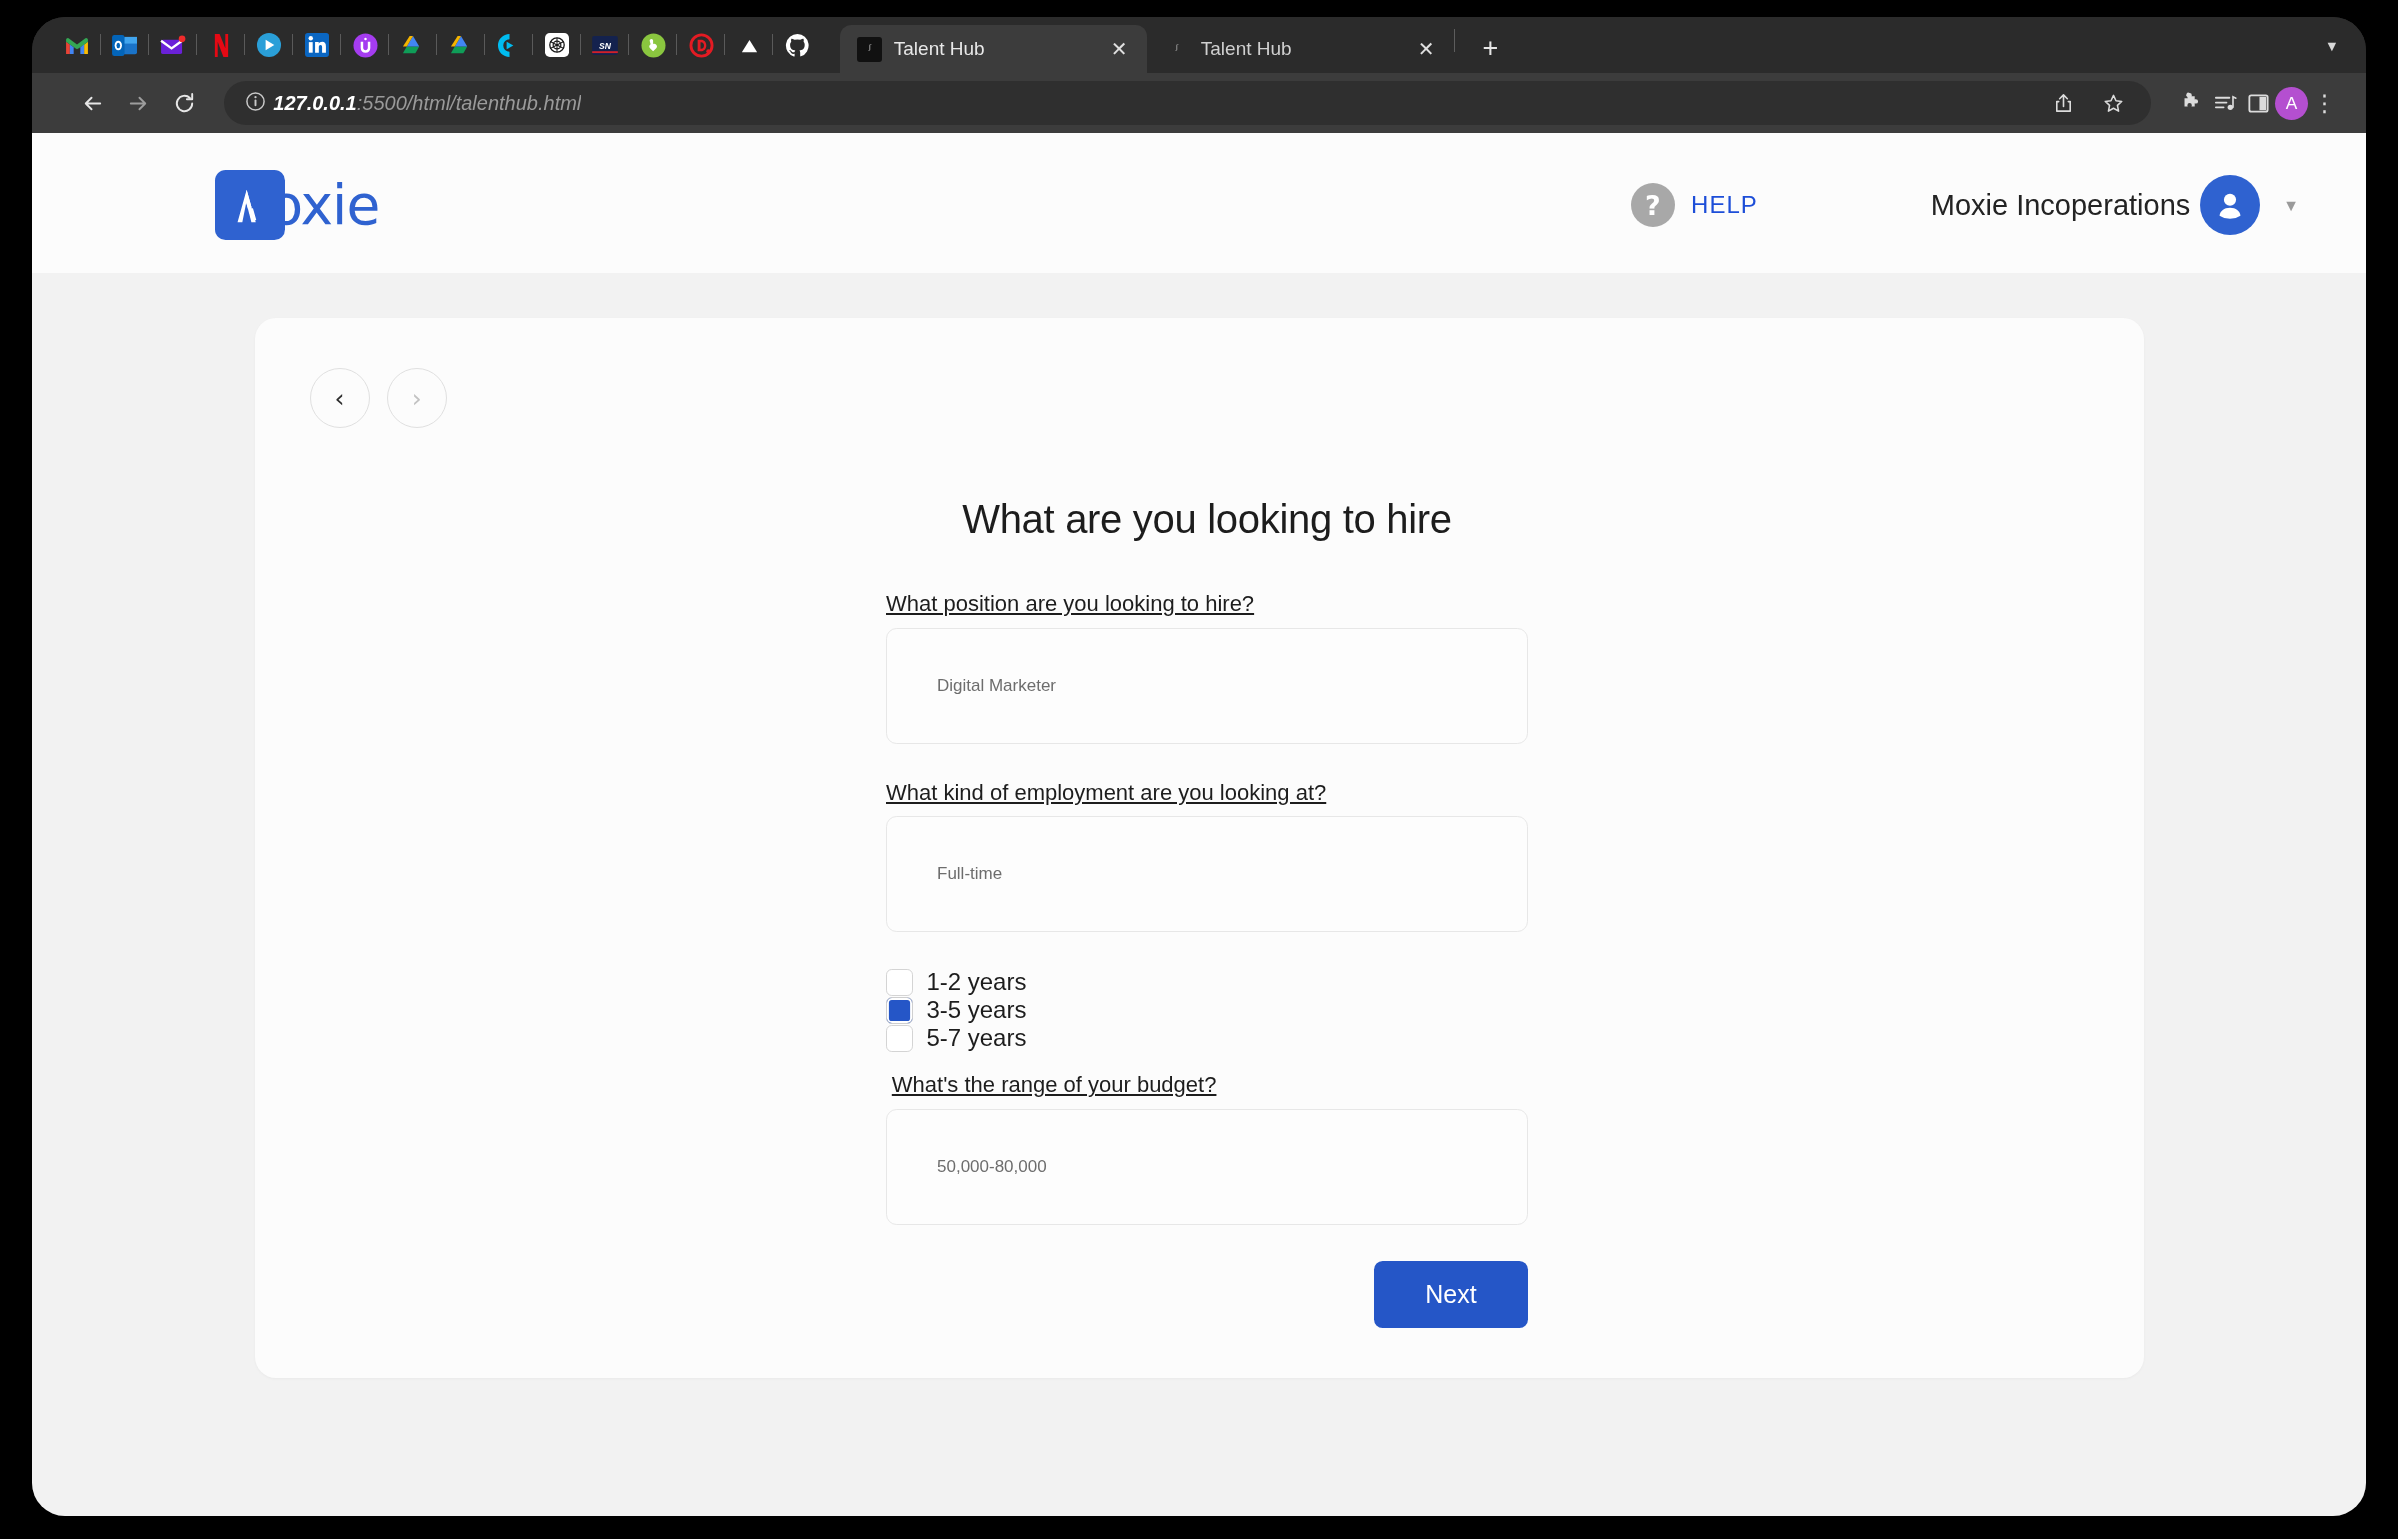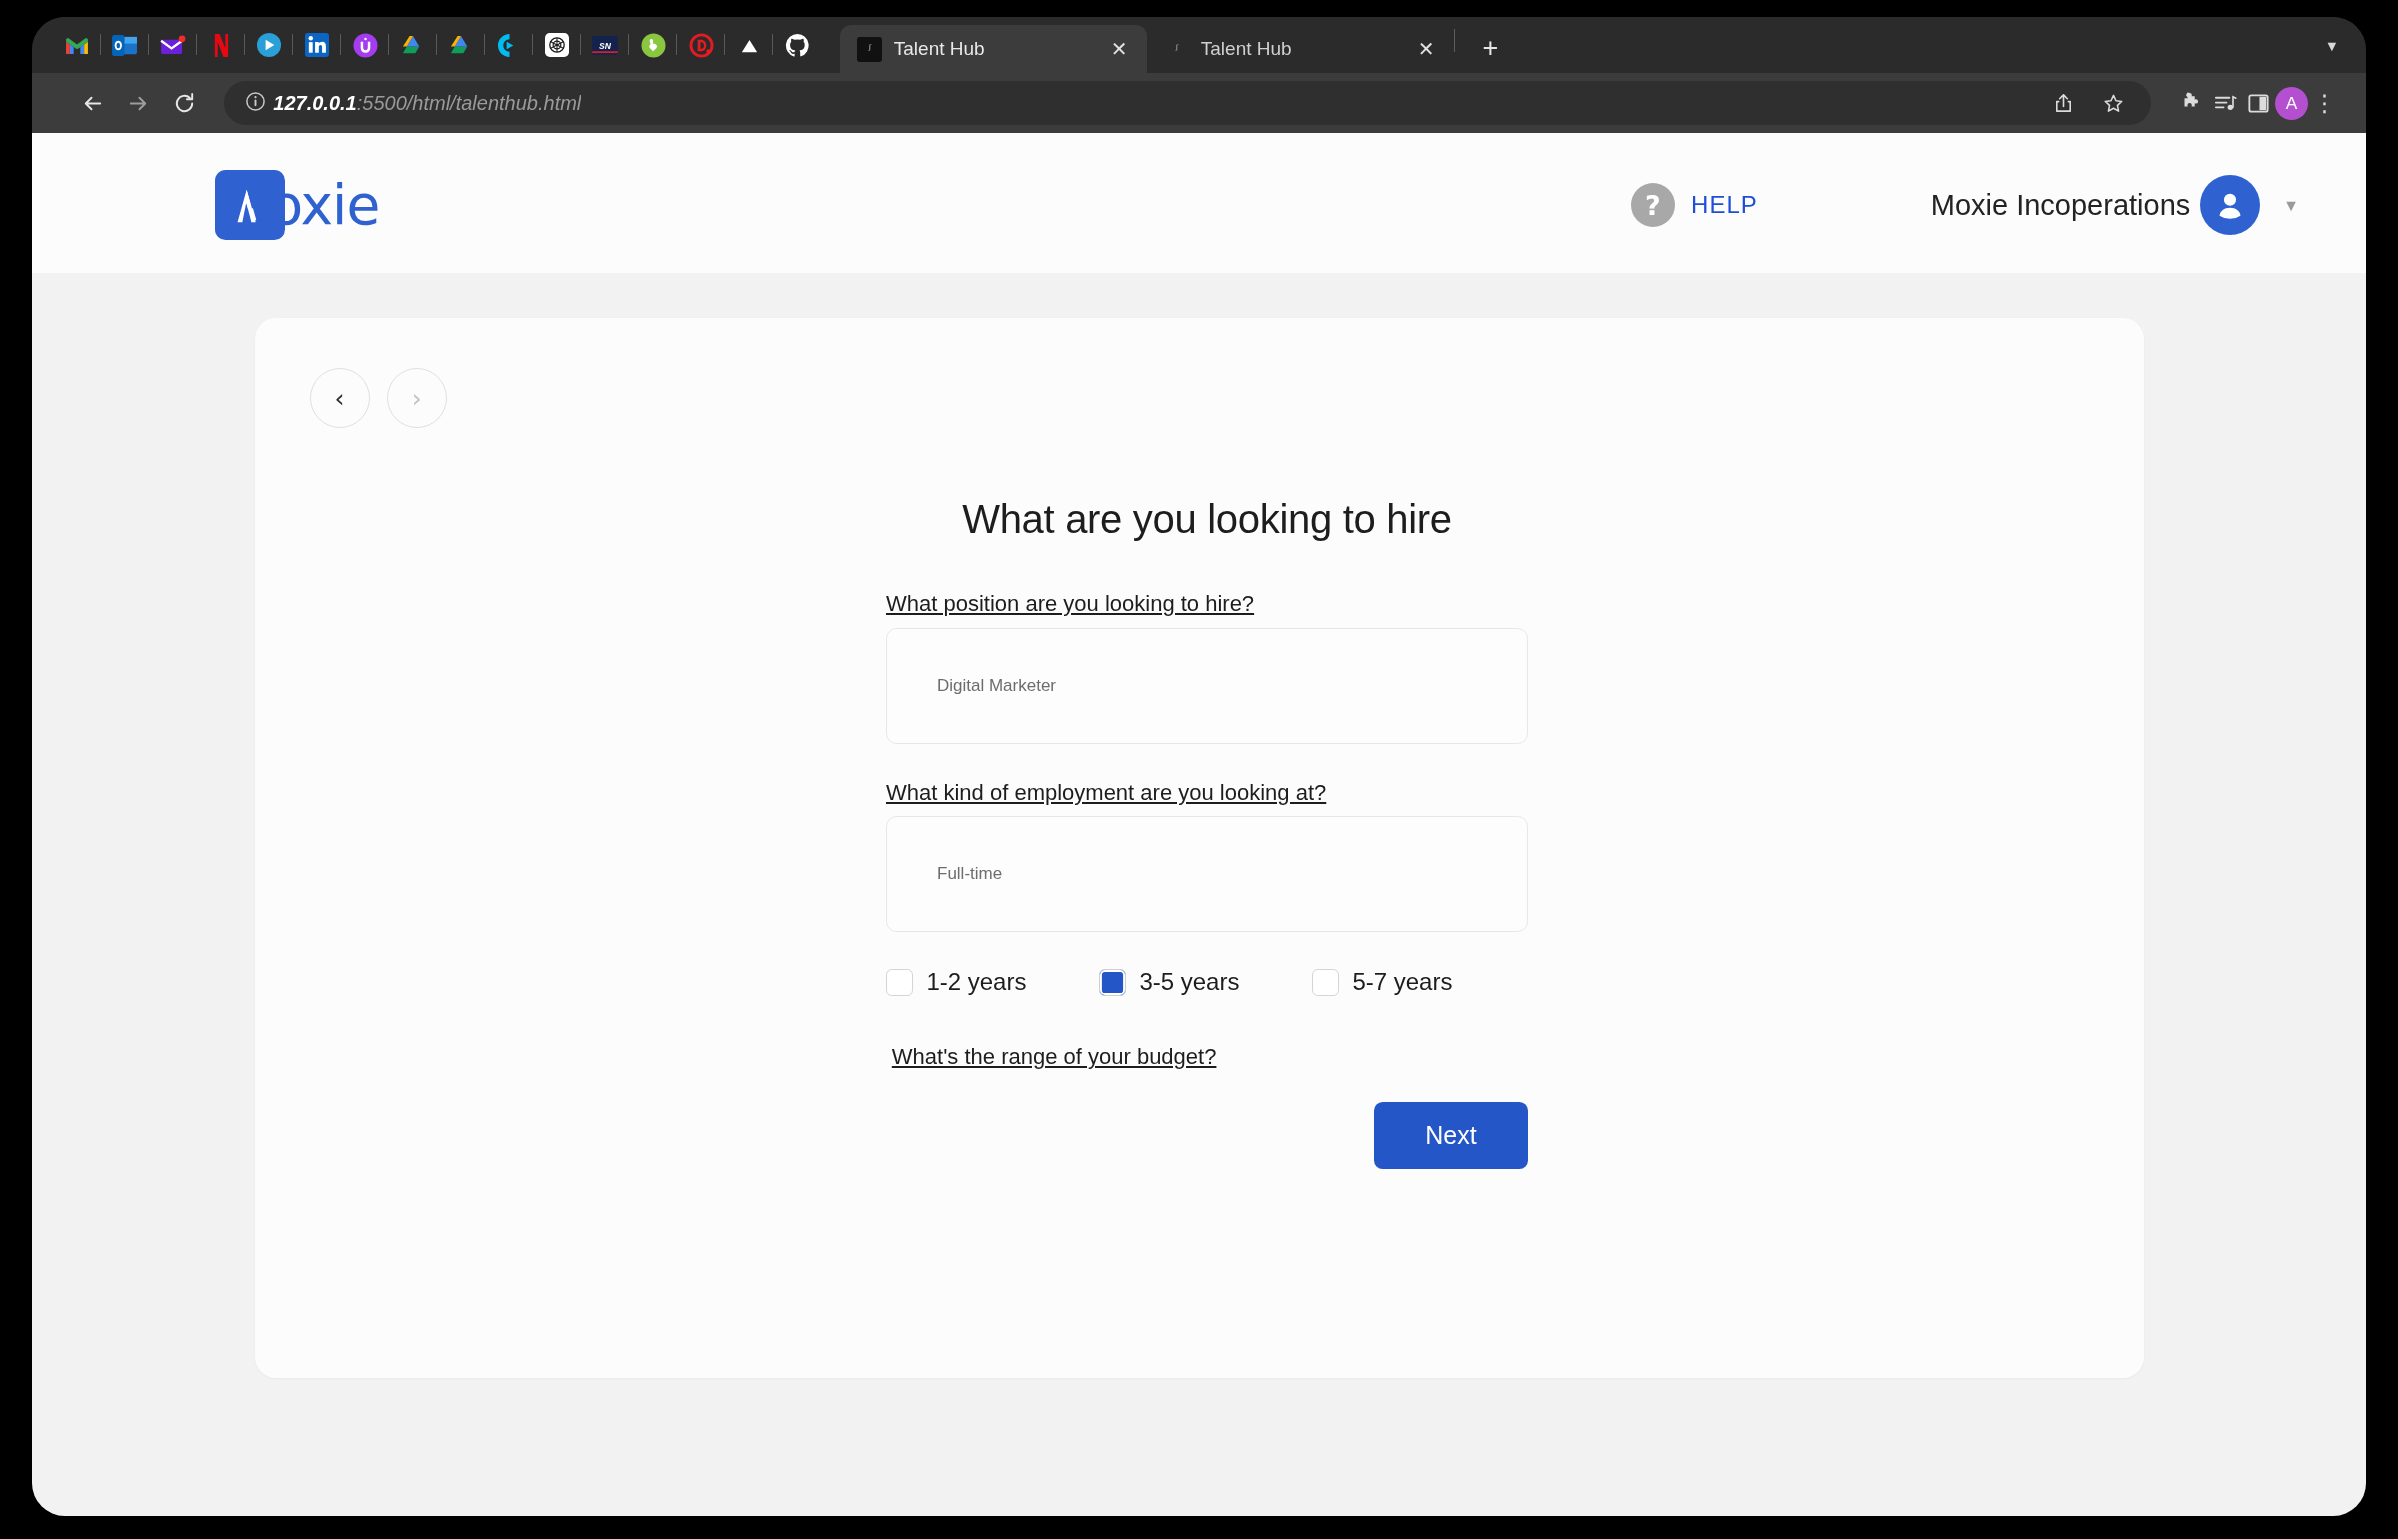--- a/index.html
+++ b/index.html
@@ -284,22 +284,23 @@
     padding: 0 0 0 50px;
     margin-bottom: 36px;
   }
   .field-value {
     font-size: 17px;
     color: #6d6d6d;
   }
   .field-label.indent { margin-left: 5.8px; }
   .checkbox-row {
     display: flex;
-    margin-bottom: 48px;
+    margin-bottom: 20px;
     margin-top: 3.8px;
+    flex-direction: column;
   }
   .cb-item {
     display: flex;
     align-items: center;
     gap: 13.4px;
     width: 213px;
     flex: 0 0 auto;
   }
   .cb-box {
     width: 27px; height: 27px;
@@ -590,20 +591,23 @@
                 <span class="cb-box checked"></span>
                 <span class="cb-label">3-5 years</span>
               </label>
               <label class="cb-item">
                 <span class="cb-box"></span>
                 <span class="cb-label">5-7 years</span>
               </label>
             </div>
 
             <div class="field-label indent">What's the range of your budget?</div>
+            <div class="field-box">
+              <span class="field-value">50,000-80,000</span>
+            </div>
 
             <div class="btn-row">
               <button class="next-btn">Next</button>
             </div>
           </div>
         </div>
 
       </div>
     </div>
 

